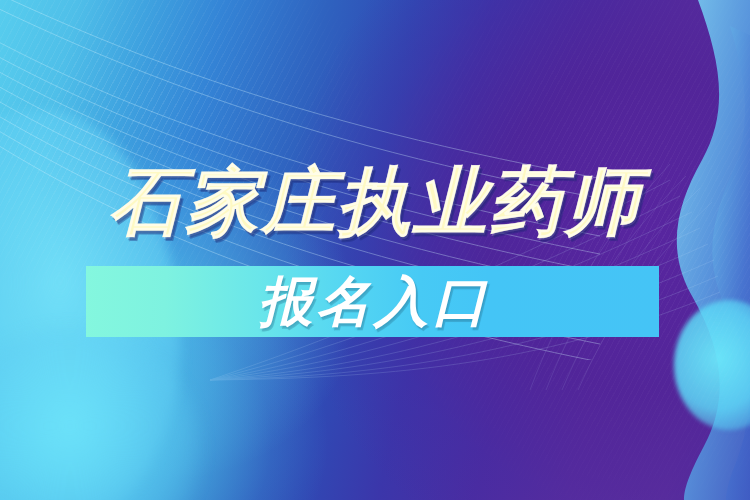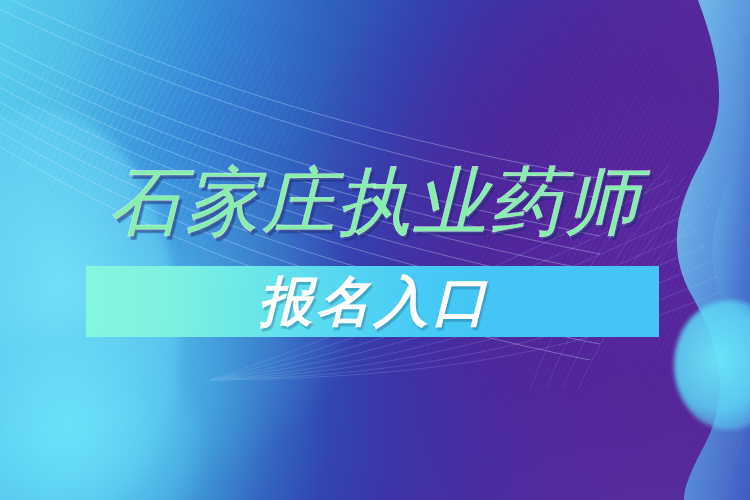--- a/index.html
+++ b/index.html
@@ -148,23 +148,23 @@
   }
 
   .headline {
     position: absolute;
     left: 0;
     right: 0;
     top: 158px;
     text-align: center;
     font-size: 74px;
     line-height: 86px;
-    font-weight: normal;
+    font-weight: bold;
     font-style: italic;
-    color: #86efac;
+    color: #fef9c3;
     letter-spacing: 2px;
     white-space: nowrap;
     text-shadow:
        3px 4px 0 rgba(30,40,120,0.35),
        2px 3px 1px rgba(20,30,100,0.30),
        1px 2px 0 rgba(255,255,255,0.25);
     -webkit-text-stroke: 0.5px rgba(255,255,255,0.6);
   }
 
   .cta-band {

